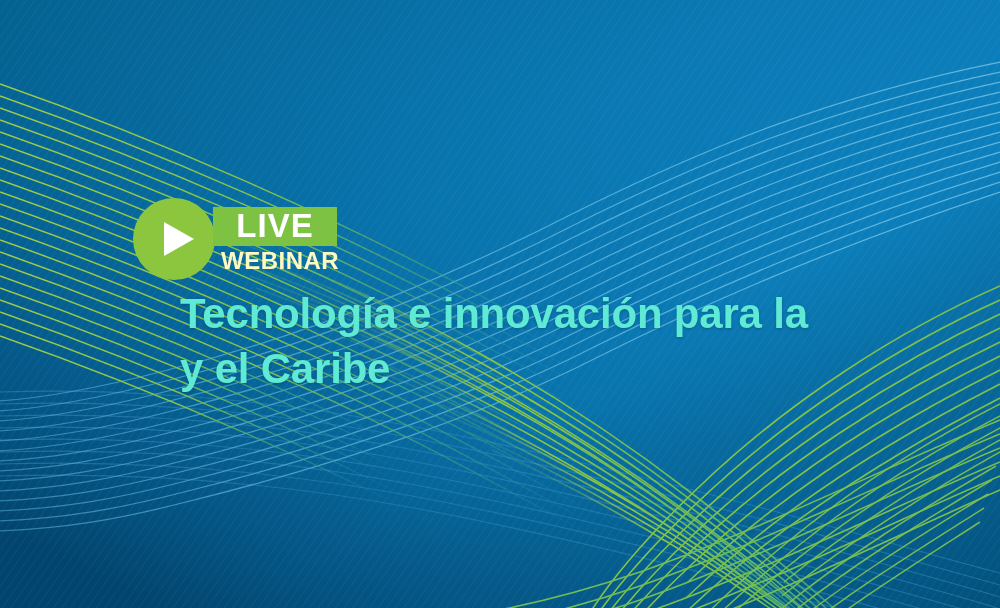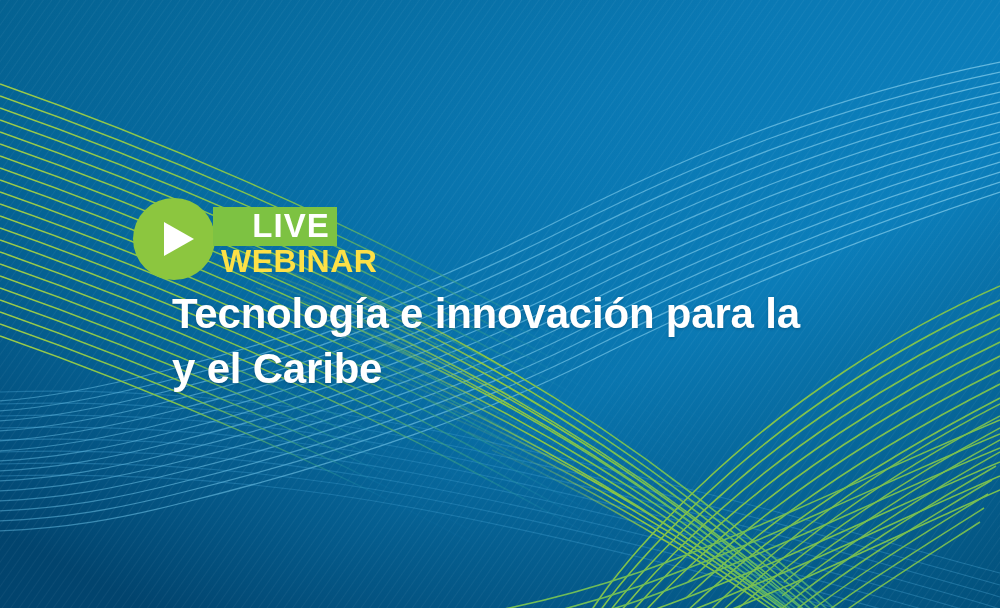--- a/index.html
+++ b/index.html
@@ -64,40 +64,39 @@
     left: 0;
     top: 0;
     width: 124px;
     height: 39px;
     line-height: 37px;
     text-align: center;
     color: #ffffff;
     font-size: 33px;
     font-weight: bold;
     letter-spacing: 1px;
-    padding-left: 16px;
   }
   #webinar-text {
     position: absolute;
     left: 88px;
     top: 48px;
-    color: #fde047;
-    font-size: 32px;
+    color: #fef9c3;
+    font-size: 24px;
     font-weight: bold;
     letter-spacing: 0.5px;
     line-height: 30px;
   }
 
   
   #title {
     position: absolute;
-    left: 172px;
+    left: 180px;
     top: 286px;
     width: 800px;
-    color: #ffffff;
+    color: #5eead4;
     font-size: 42px;
     font-weight: bold;
     line-height: 55px;
     letter-spacing: -0.2px;
     text-shadow: 0 1px 3px rgba(0,40,70,0.35);
   }
   #title .tline { display: block; white-space: nowrap; }
 </style>
 </head>
 <body>

